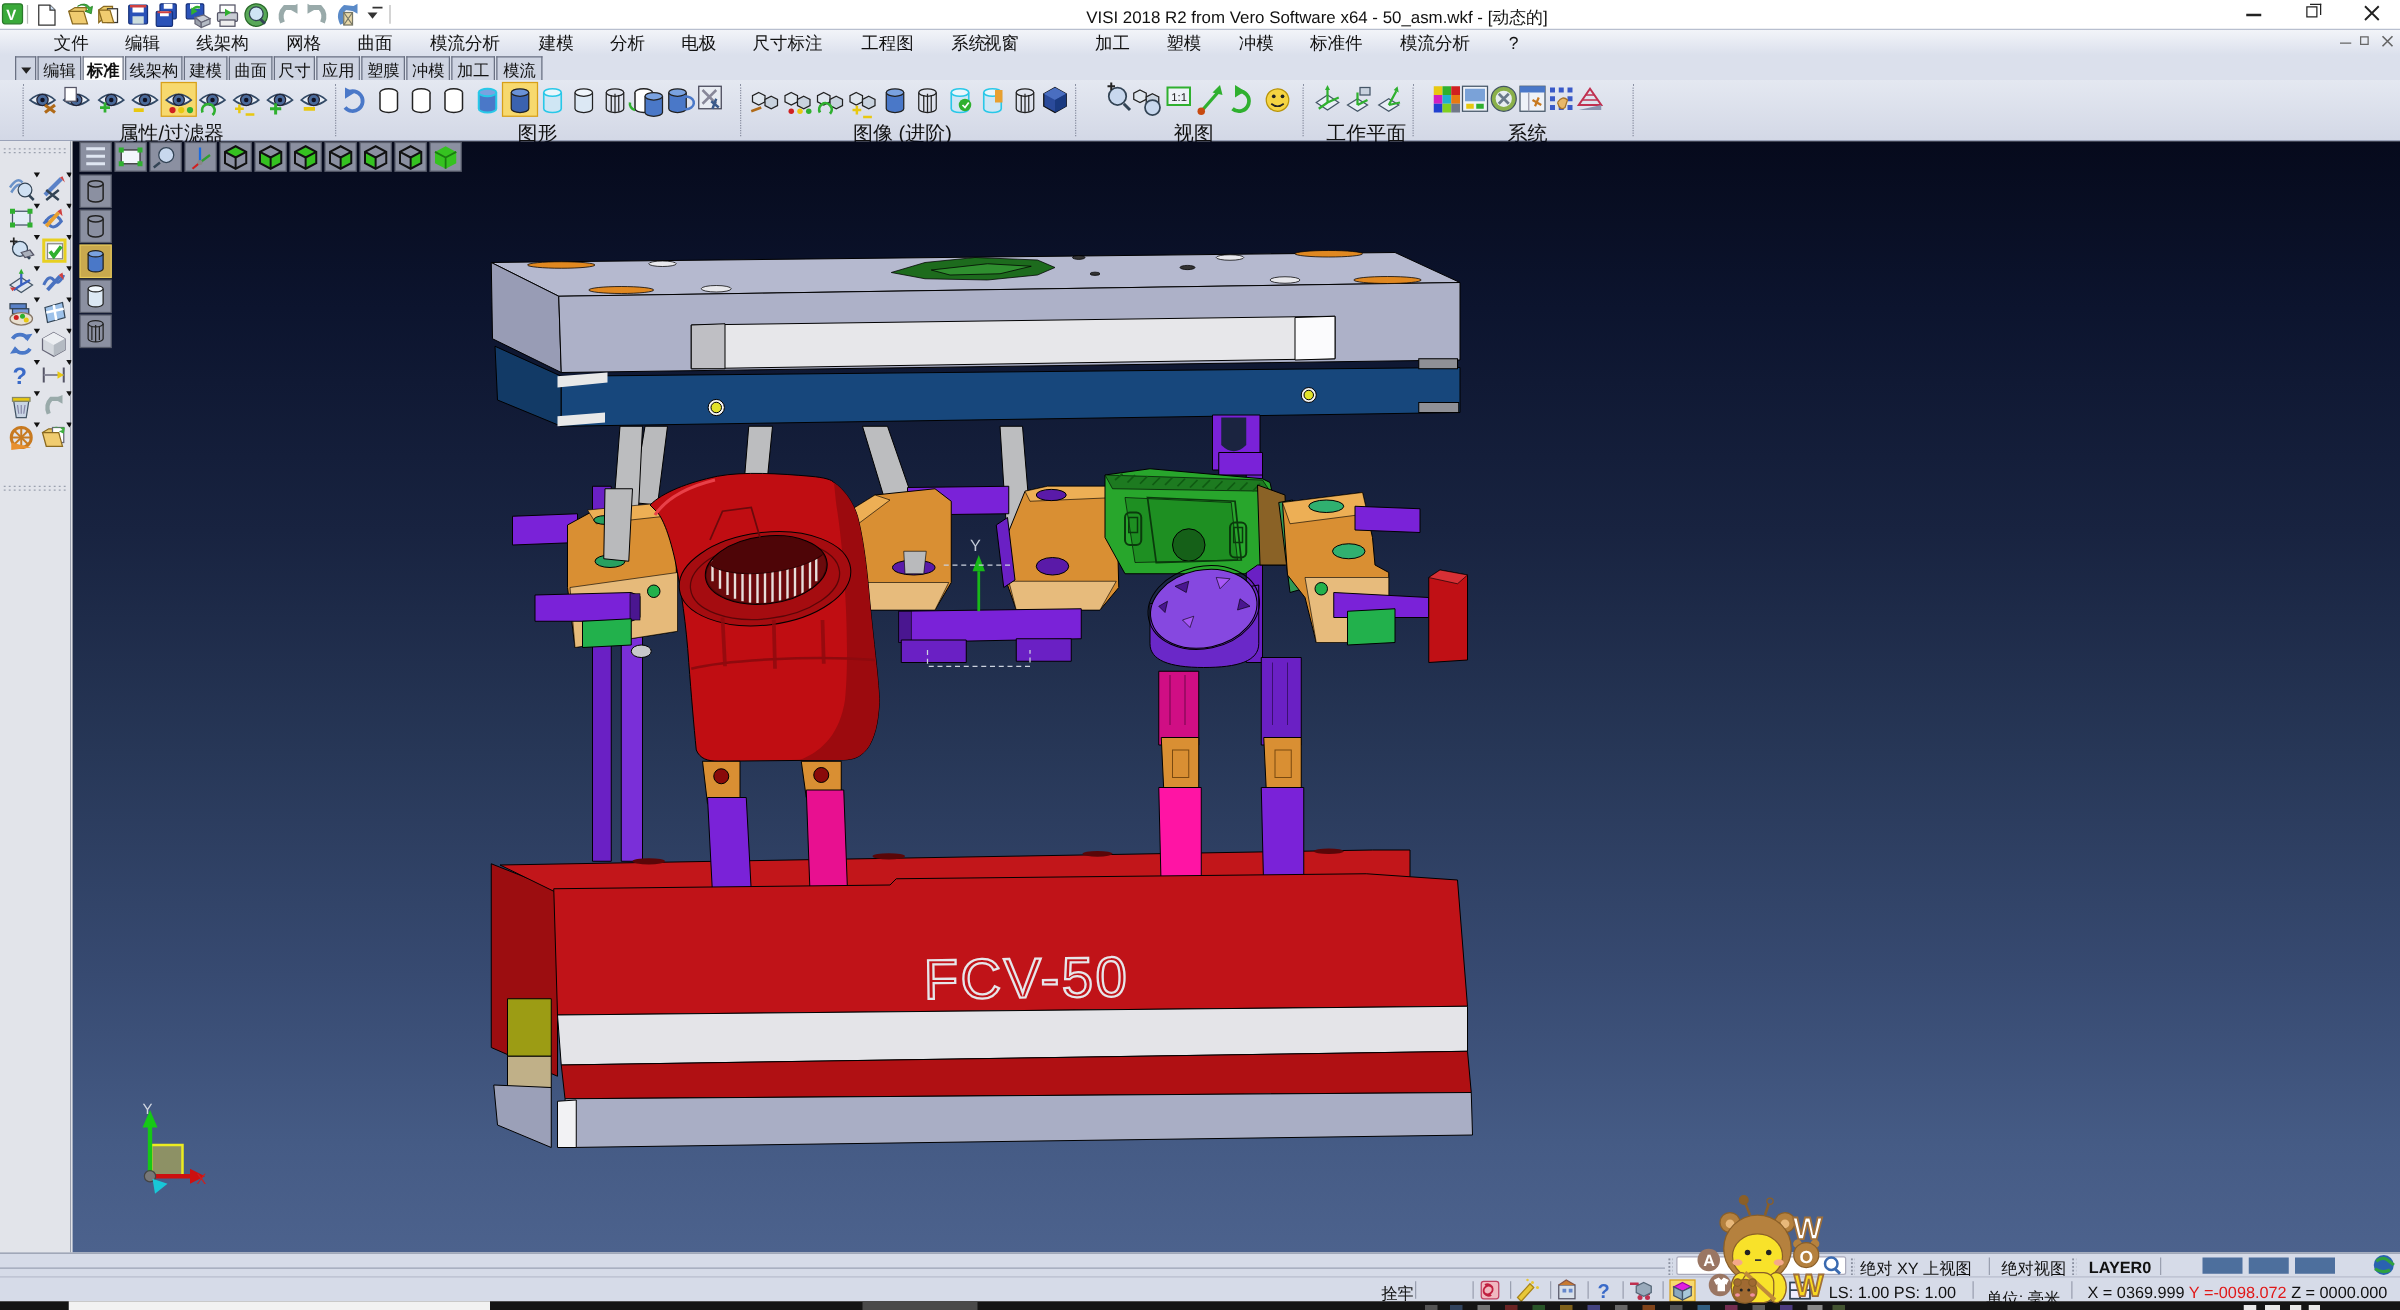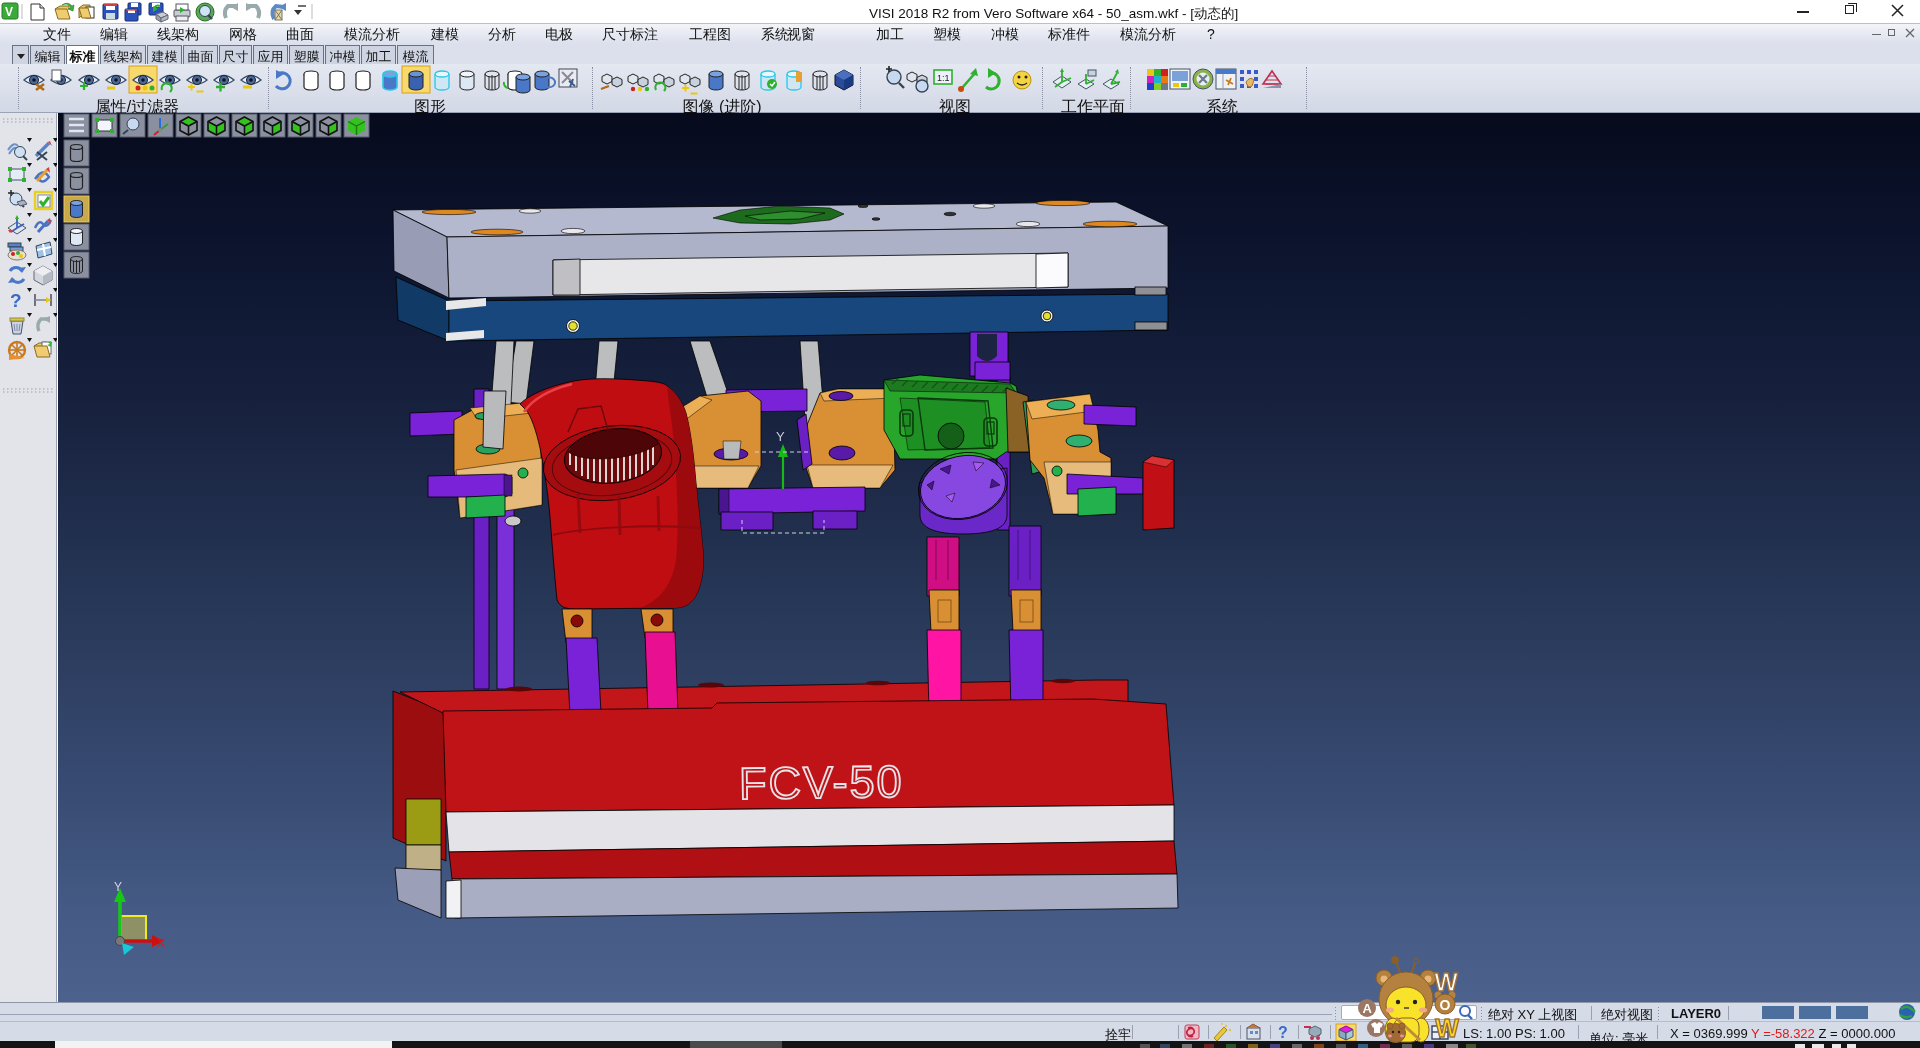--- a/index.html
+++ b/index.html
@@ -890,21 +890,21 @@
     <polygon points="1339,7.5 1346,11 1346,18 1339,14.5" fill="#8aa8c0" stroke="#456"></polygon>
     <polygon points="1353,7.5 1346,11 1346,18 1353,14.5" fill="#a8c8d8" stroke="#456"></polygon>
     <rect x="1432" y="4" width="16" height="13" fill="#eef" stroke="#345" stroke-width="1.4"></rect>
     <line x1="1440" y1="4" x2="1440" y2="17" stroke="#345" stroke-width="1.4"></line>
     <line x1="1432" y1="10" x2="1448" y2="10" stroke="#345" stroke-width="1.4"></line>
   </svg>
   <span style="position:absolute;left:1463px;top:4px;">LS: 1.00 PS: 1.00</span>
   <div class="s2sep" style="left:1578px"></div>
   <span style="position:absolute;left:1589px;top:8px;">单位: 毫米</span>
   <div class="s2sep" style="left:1657px"></div>
-  <span style="position:absolute;left:1670px;top:4px;">X = 0369.999 <span style="color:#e01818">Y =-58.322</span> Z = 0000.000</span>
+  <span style="position:absolute;left:1670px;top:4px;">X = 0369.999 <span style="color:#e01818">Y =-0098.072</span> Z = 0000.000</span>
 </div>
 <svg width="165" height="93" viewBox="1330 955 165 93" style="position:absolute;left:1330px;top:955px;z-index:60">
   <circle cx="1367" cy="1008" r="9" fill="#9a7663"></circle>
   <text x="1362.5" y="1013" font-size="13" font-weight="bold" fill="#fff">A</text>
   <circle cx="1376" cy="1028" r="9" fill="#9a7663"></circle>
   <path d="M1371,1024 l4,-2 2,2 2,-2 4,2 -2,4 -1,-1 0,6 -6,0 0,-6 -1,1 Z" fill="#fff"></path>
   <g stroke="#8a5f28" stroke-width="1">
     <line x1="1400" y1="972" x2="1396" y2="962" stroke-width="2"></line>
       <circle cx="1395" cy="960" r="3.5" fill="#8a5f28"></circle>
     <line x1="1412" y1="972" x2="1415" y2="963" stroke-width="2"></line>

